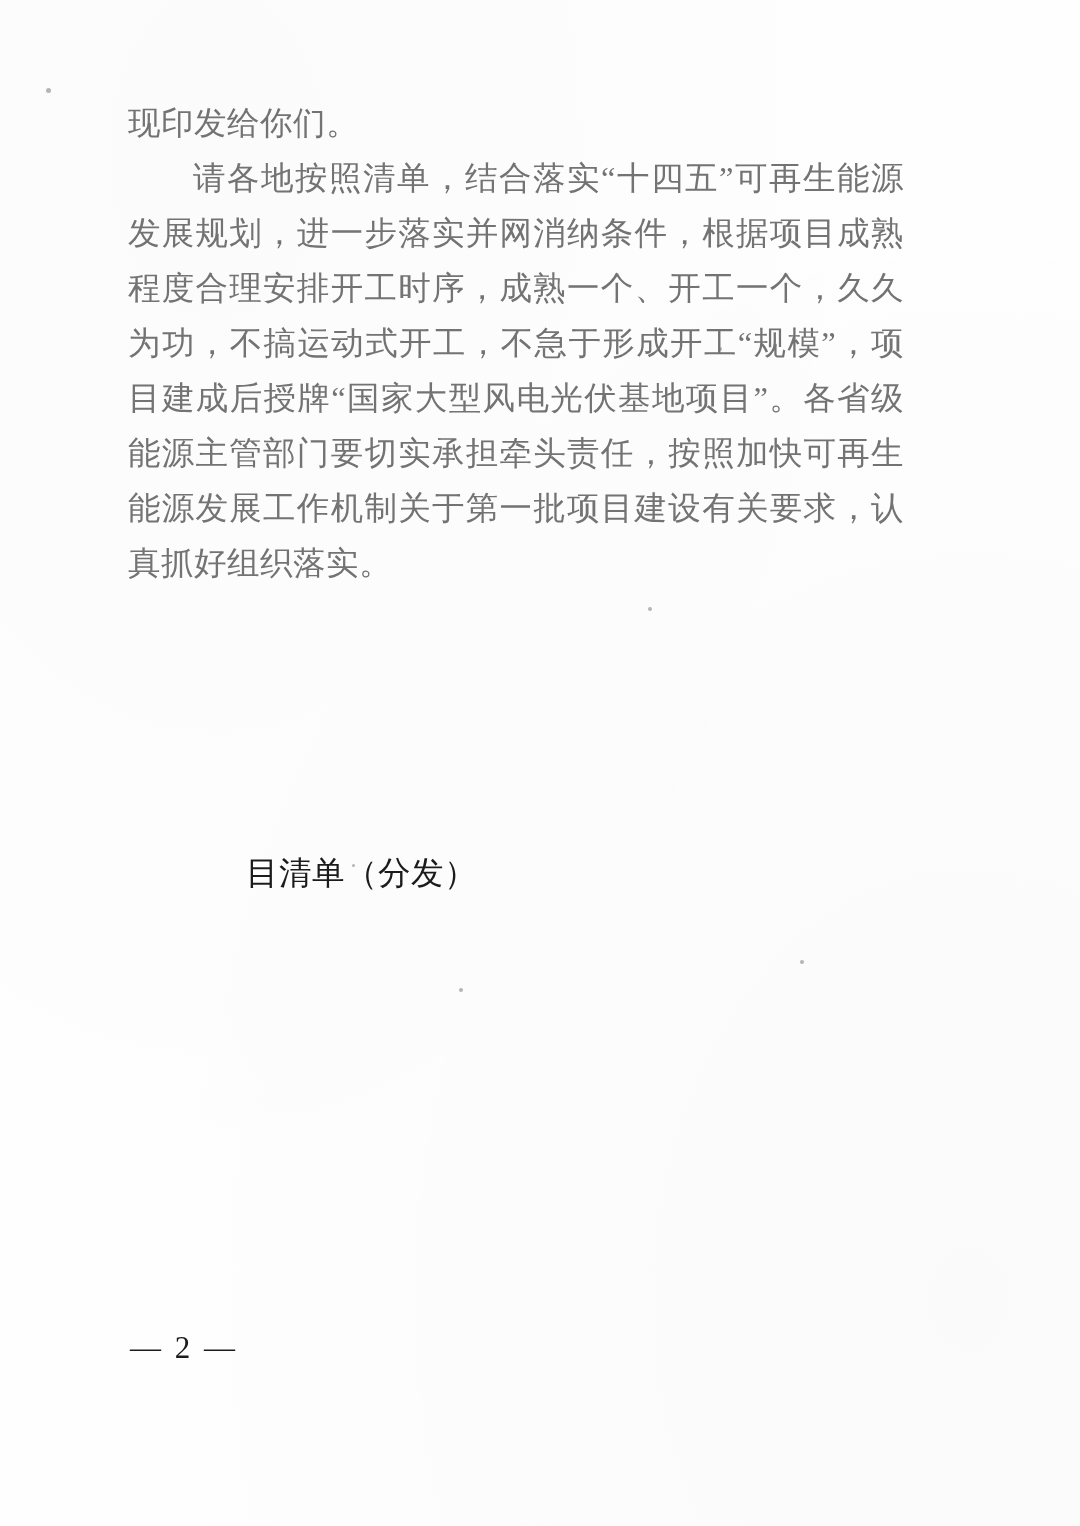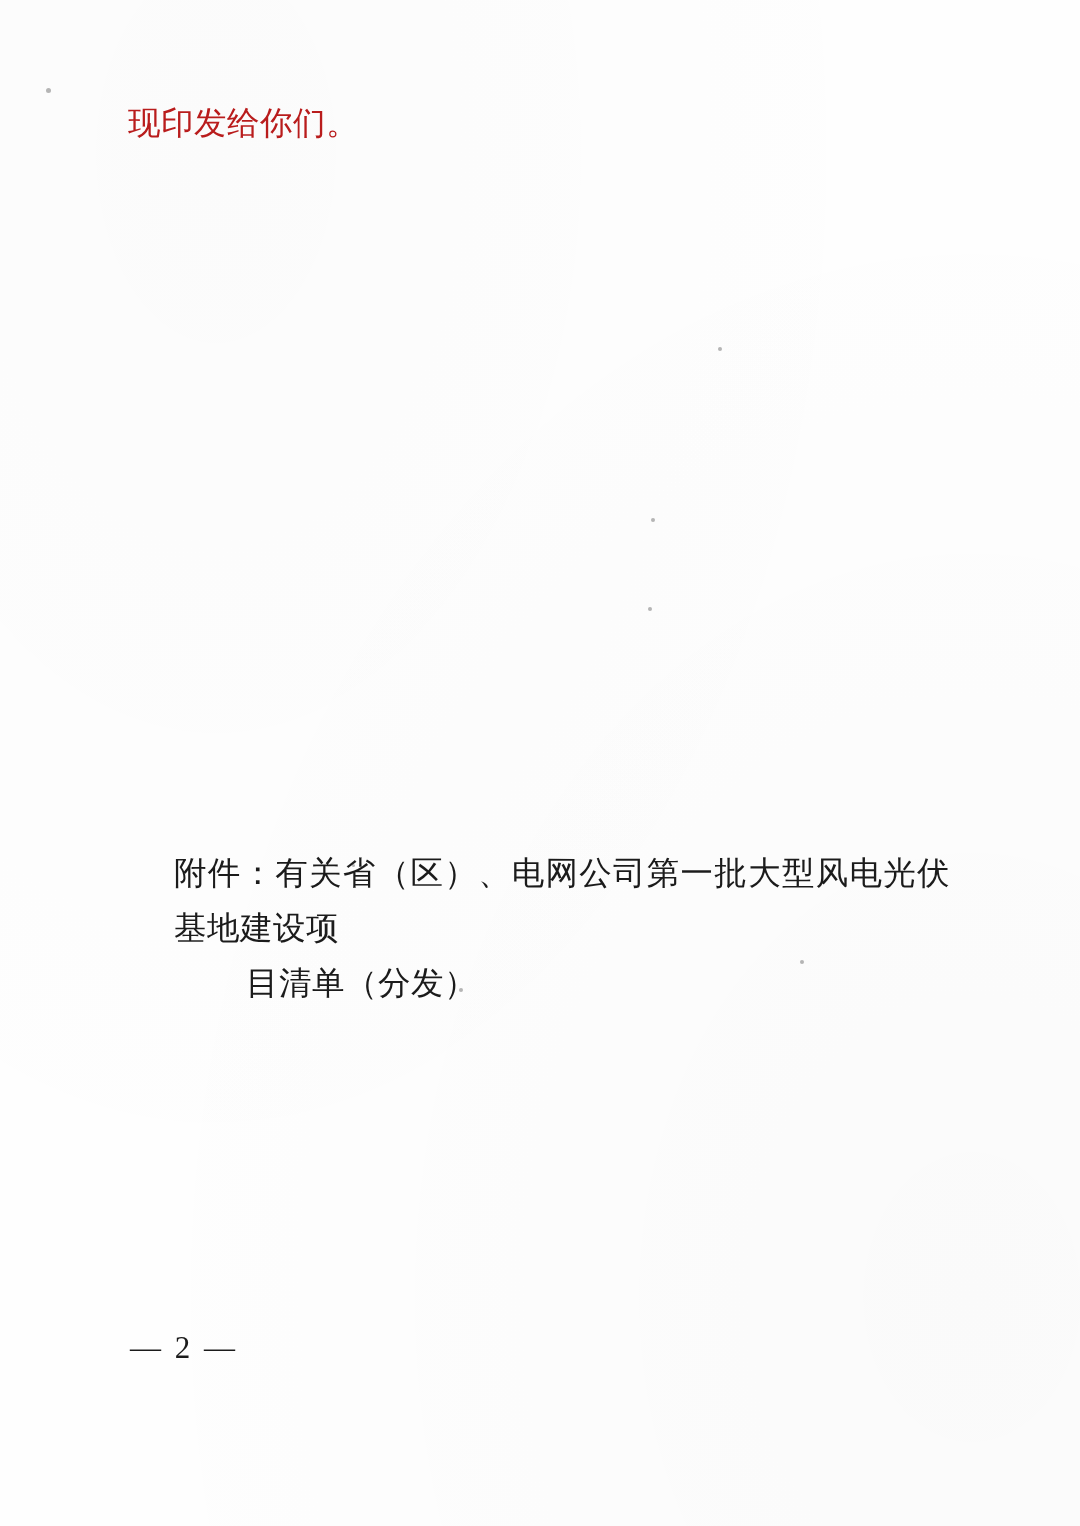--- a/index.html
+++ b/index.html
@@ -31,21 +31,21 @@
     background: #7a7a7a;
     border-radius: 50%;
     opacity: 0.55;
   }
 
   .body-text {
     position: absolute;
     left: 128px;
     top: 96px;
     width: 776px;
-    color: #b91c1c;
+    color: #737373;
     font-size: 32.5px;
     line-height: 55px;
     letter-spacing: 0.5px;
     text-align: justify;
     text-justify: inter-character;
   }
   .para {
     margin: 0;
     text-indent: 2em;
     text-align: justify;
@@ -102,24 +102,24 @@
   <div class="speck" style="left:46px;  top:88px;  width:5px; height:5px;"></div>
   <div class="speck" style="left:718px; top:347px; width:4px; height:4px;"></div>
   <div class="speck" style="left:651px; top:518px; width:4px; height:4px;"></div>
   <div class="speck" style="left:648px; top:607px; width:4px; height:4px;"></div>
   <div class="speck" style="left:800px; top:960px; width:4px; height:4px;"></div>
   <div class="speck" style="left:459px; top:988px; width:4px; height:4px;"></div>
   <div class="speck" style="left:352px; top:864px; width:3px; height:3px;"></div>
 
   <div class="body-text">
     <p class="para no-indent">现印发给你们。</p>
+    <p class="para">请各地按照清单，结合落实“十四五”可再生能源发展规划，进一步落实并网消纳条件，根据项目成熟程度合理安排开工时序，成熟一个、开工一个，久久为功，不搞运动式开工，不急于形成开工“规模”，项目建成后授牌“国家大型风电光伏基地项目”。各省级能源主管部门要切实承担牵头责任，按照加快可再生能源发展工作机制关于第一批项目建设有关要求，认真抓好组织落实。</p>
   </div>
 
   <div class="attachment">
-    <div class="att-line1">附件：有关省（区）、电网公司第一批大型风电光伏基地建设项</div>
     <div class="att-line2">目清单（分发）</div>
   </div>
 
   <div class="sig-area">
 
     
     
 
     
     

